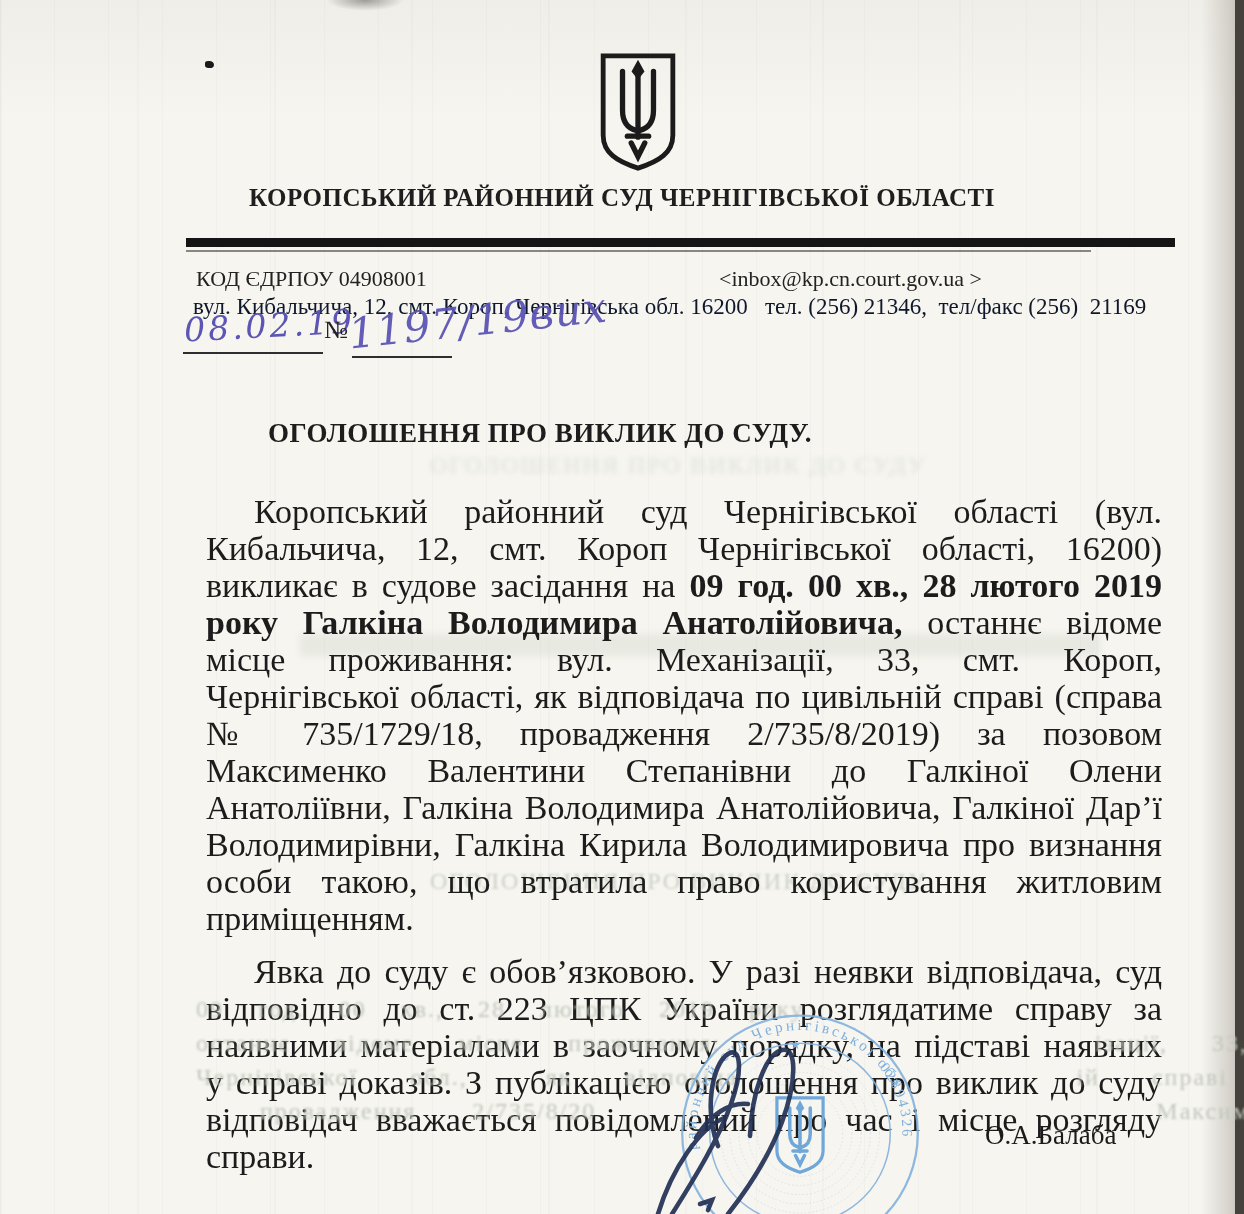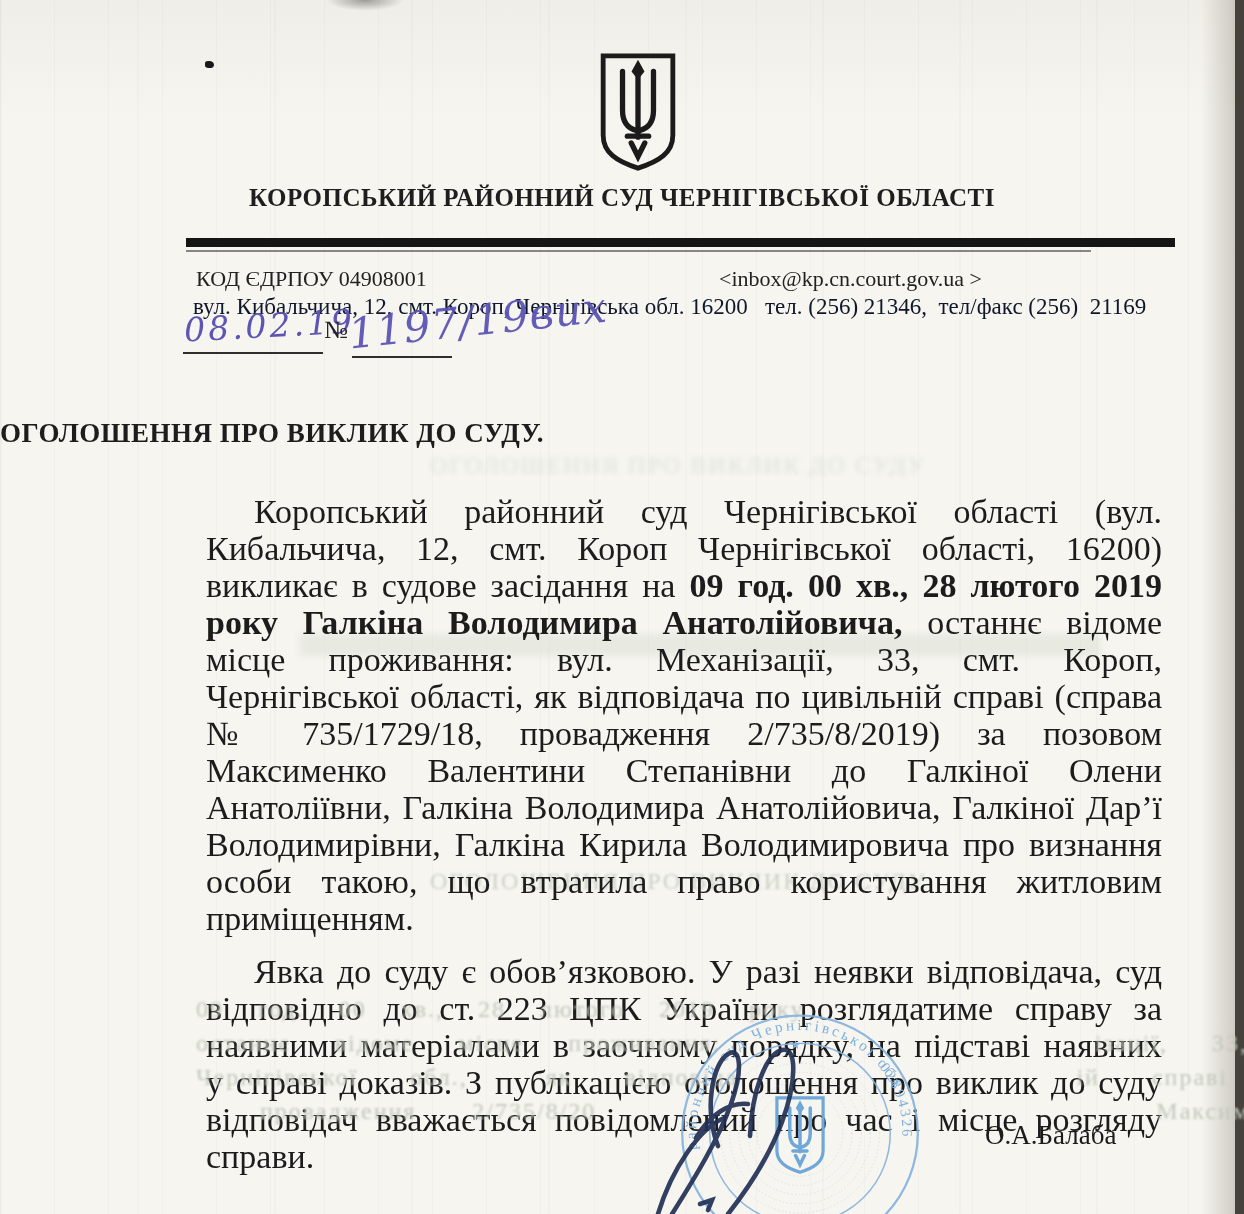--- a/index.html
+++ b/index.html
@@ -37,21 +37,21 @@
   .lh-address{position:absolute;left:193px;top:294px;width:1000px;font-size:23px;color:#0f172a;white-space:pre;}
 
   .hw{font-style:italic;color:#5c55b4;font-family:"DejaVu Serif",serif;}
   .hw-date{position:absolute;left:184px;top:306px;font-size:33px;transform:rotate(-3deg);letter-spacing:3px;}
   .no-label{position:absolute;left:324px;top:316px;font-size:25px;color:#222;}
   .hw-number{position:absolute;left:348px;top:296px;font-size:42px;transform:rotate(-6deg);letter-spacing:1px;opacity:.95;}
   .u1{position:absolute;left:183px;top:352px;width:140px;height:2px;background:#2e2e2e;}
   .u2{position:absolute;left:352px;top:356px;width:100px;height:2px;background:#2e2e2e;}
 
   .doc-title{
-    position:absolute;left:0;top:418px;width:1080px;text-align:left;
+    position:absolute;left:0;top:418px;width:1080px;text-align:center;
     font-weight:bold;font-size:27px;letter-spacing:0.5px;color:#1d1d1d;
   }
 
   .body-text{position:absolute;left:190px;top:477px;width:988px;color:#1c1c1c;}
   .body-text p{margin:16px;font-size:34px;line-height:37px;text-align:justify;text-indent:48px;word-spacing:2px;}
   .body-text .b{font-weight:bold;}
 
   .judge-lines{position:absolute;left:190px;top:1072px;font-weight:bold;font-size:27px;line-height:38px;color:#1b1b1b;}
   .judge-name{position:absolute;left:985px;top:1120px;font-weight:normal;font-size:27px;color:#1b1b1b;}
 

